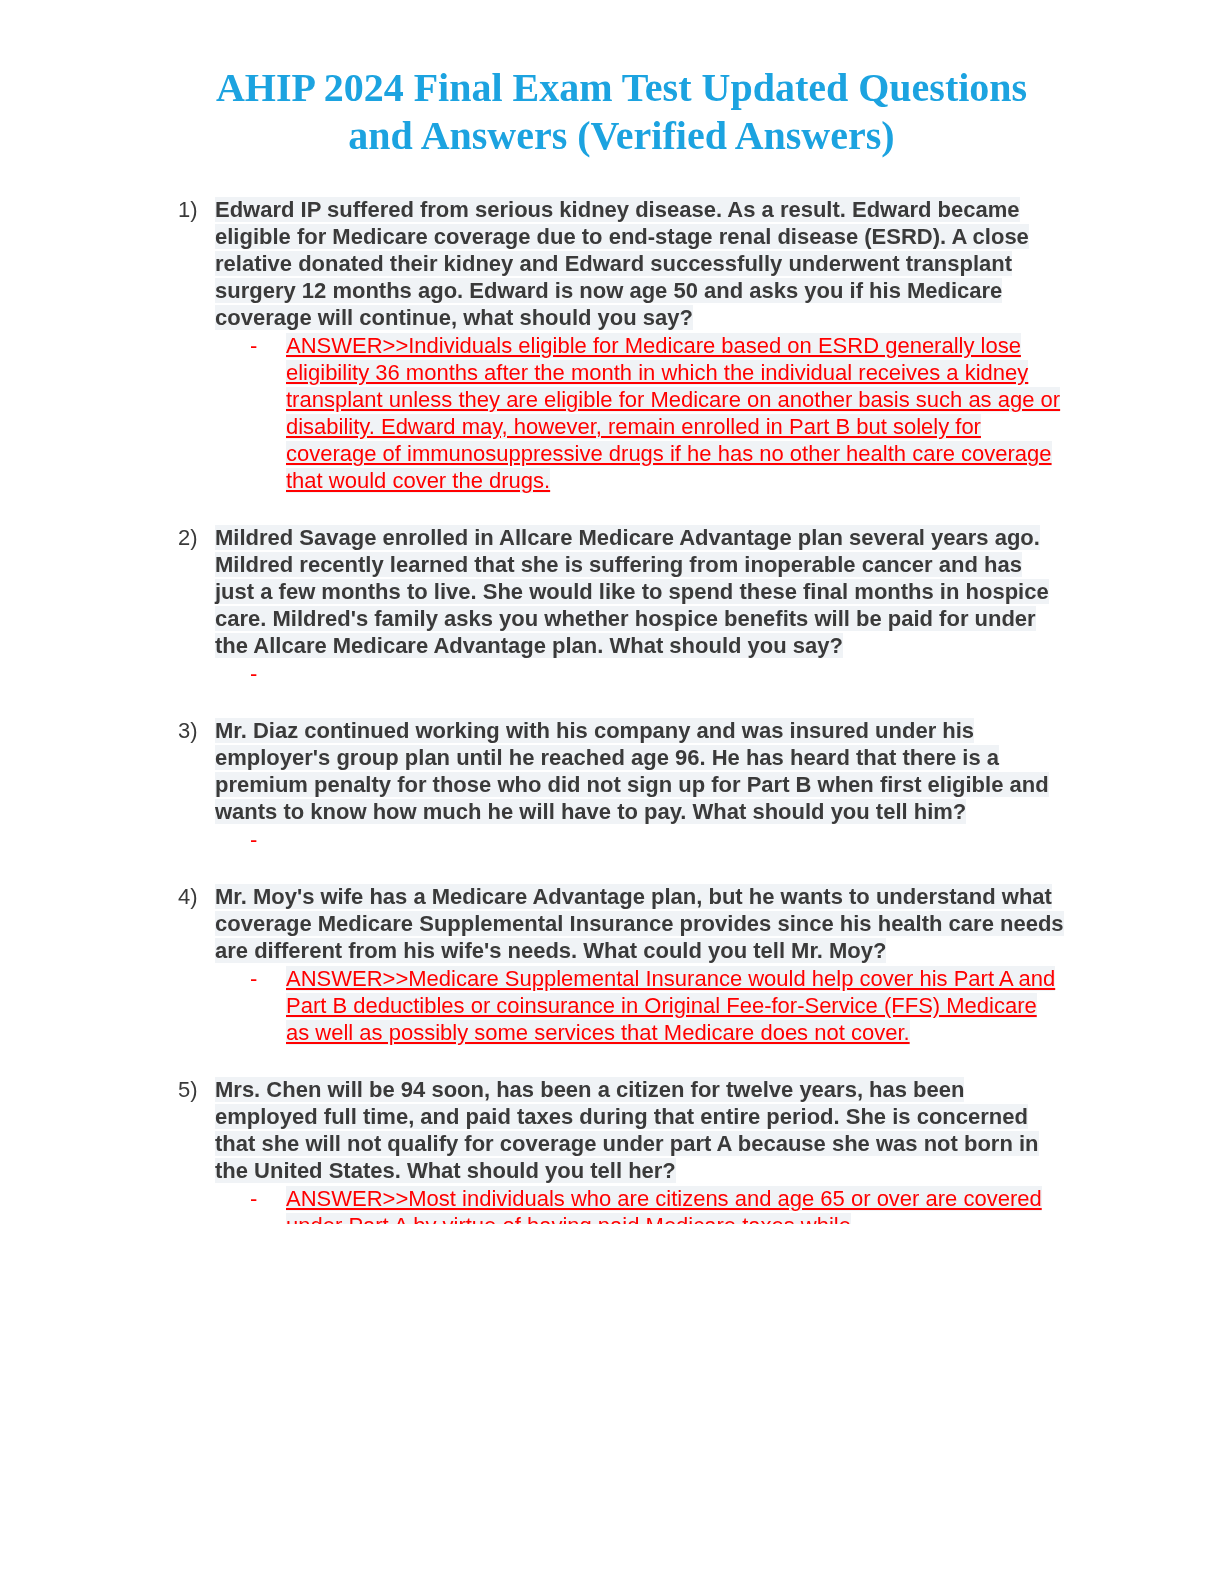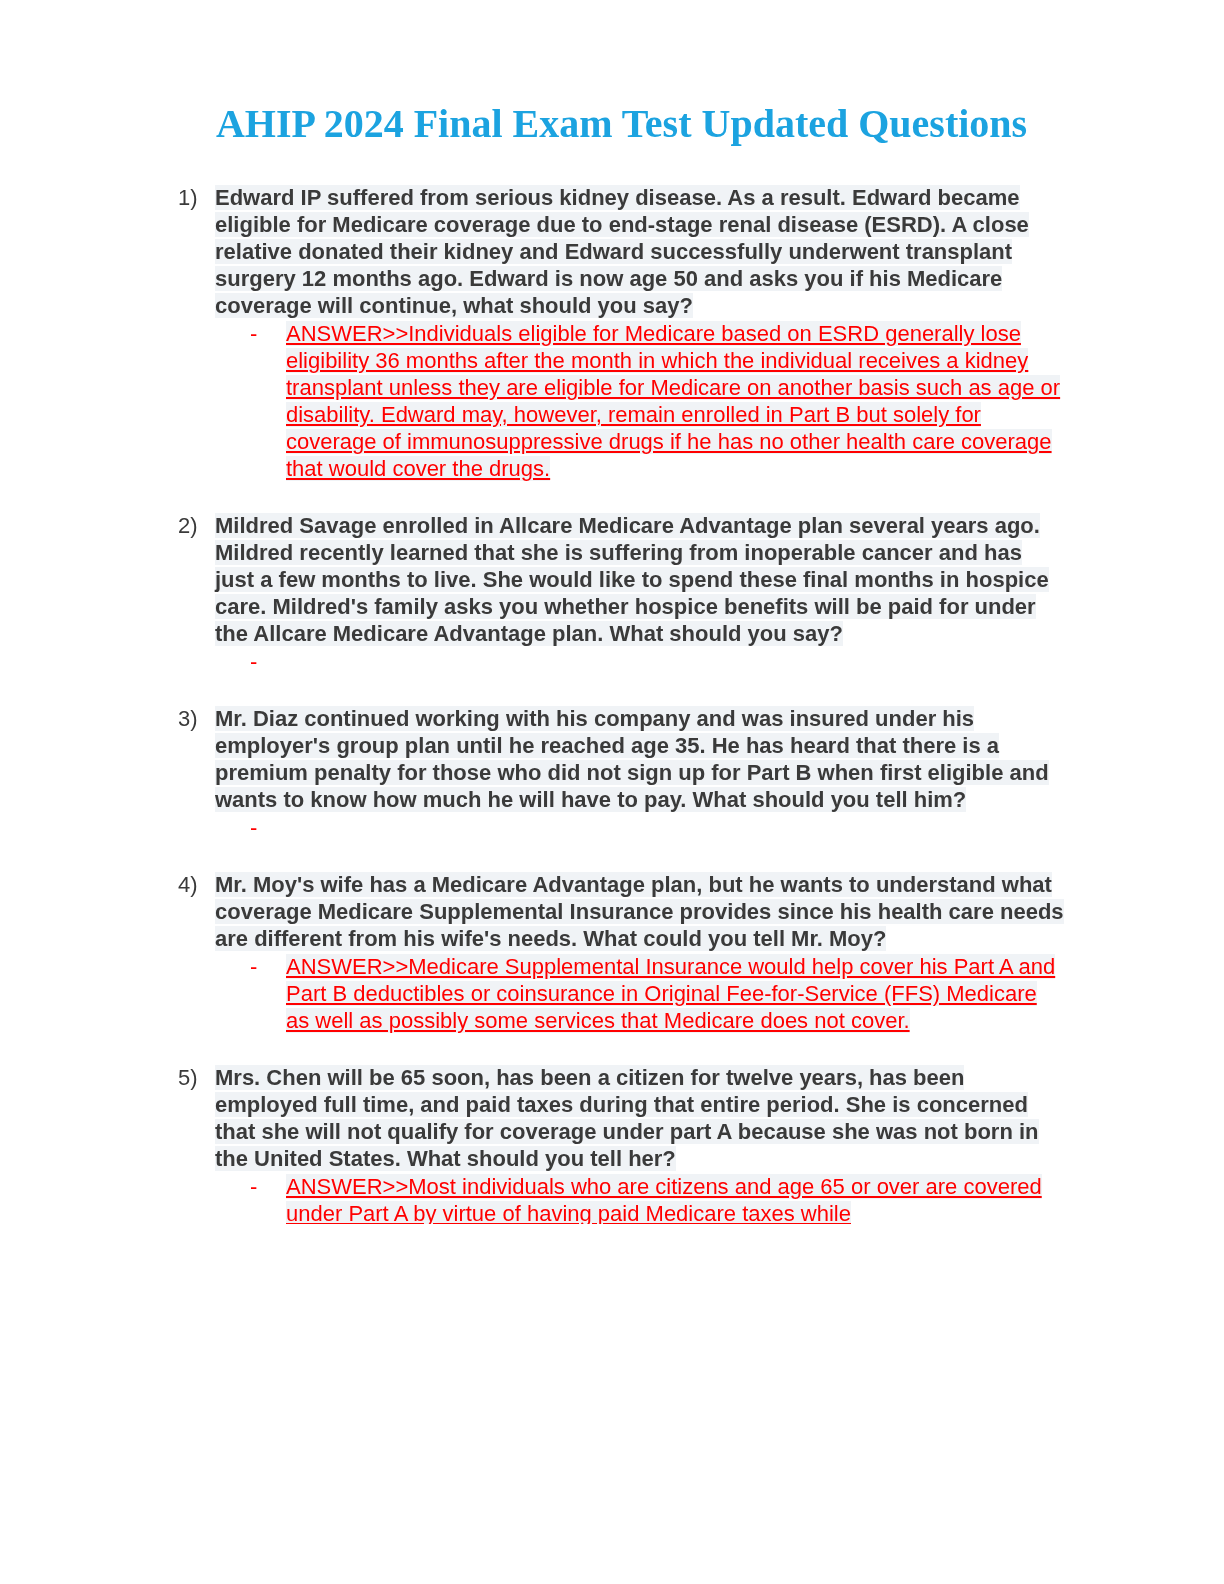--- a/index.html
+++ b/index.html
@@ -9,21 +9,21 @@
     --answer-color: #ff0000;
     --body-color: #3a3a3a;
     --highlight: #f0f3f6;
   }
   .page {
     position: relative;
     width: 1224px;
     height: 1224px;
     margin: 0 auto;
     background: #ffffff;
-    padding: 100px 159px 0 178px;
+    padding: 64px 159px 0 178px;
     overflow: hidden;
     font-family: "Liberation Sans", sans-serif;
   }
   .title {
     font-family: "Liberation Serif", serif;
     font-weight: bold;
     font-size: 40px;
     line-height: 1.2;
     text-align: center;
     color: var(--title-color);
@@ -45,20 +45,21 @@
   .a-text { flex: 1; }
   .hl { background: var(--highlight); }
   .answer { color: var(--answer-color); text-decoration: underline; }
 </style>
 </head>
 <body>
 
 <div class="page">
   <h1 class="title">
     <span class="title-line">AHIP 2024 Final Exam Test Updated Questions</span>
+    <span class="title-line">and Answers (Verified Answers)</span>
   </h1>
 
   <div class="questions" id="questions">
   <div class="question-block">
     <div class="q-row">
       <span class="q-num">1)</span>
       <div class="q-text"><span class="hl q-bind">Edward IP suffered from serious kidney disease. As a result. Edward became eligible for Medicare coverage due to end-stage renal disease (ESRD). A close relative donated their kidney and Edward successfully underwent transplant surgery 12 months ago. Edward is now age 50 and asks you if his Medicare coverage will continue, what should you say?</span></div>
     </div>
     <div class="a-row">
       <span class="a-dash">-</span>
@@ -72,42 +73,42 @@
       <div class="q-text"><span class="hl q-bind">Mildred Savage enrolled in Allcare Medicare Advantage plan several years ago. Mildred recently learned that she is suffering from inoperable cancer and has just a few months to live. She would like to spend these final months in hospice care. Mildred's family asks you whether hospice benefits will be paid for under the Allcare Medicare Advantage plan. What should you say?</span></div>
     </div>
     <div class="a-row">
       <span class="a-dash">-</span>
     </div>
   </div>
 
   <div class="question-block">
     <div class="q-row">
       <span class="q-num">3)</span>
-      <div class="q-text"><span class="hl q-bind">Mr. Diaz continued working with his company and was insured under his employer's group plan until he reached age 35. He has heard that there is a premium penalty for those who did not sign up for Part B when first eligible and wants to know how much he will have to pay. What should you tell him?</span></div>
+      <div class="q-text"><span class="hl q-bind">Mr. Diaz continued working with his company and was insured under his employer's group plan until he reached age 96. He has heard that there is a premium penalty for those who did not sign up for Part B when first eligible and wants to know how much he will have to pay. What should you tell him?</span></div>
     </div>
     <div class="a-row">
       <span class="a-dash">-</span>
     </div>
   </div>
 
   <div class="question-block">
     <div class="q-row">
       <span class="q-num">4)</span>
       <div class="q-text"><span class="hl q-bind">Mr. Moy's wife has a Medicare Advantage plan, but he wants to understand what coverage Medicare Supplemental Insurance provides since his health care needs are different from his wife's needs. What could you tell Mr. Moy?</span></div>
     </div>
     <div class="a-row">
       <span class="a-dash">-</span>
       <div class="a-text"><span class="hl answer a-bind">ANSWER&gt;&gt;Medicare Supplemental Insurance would help cover his Part A and Part B deductibles or coinsurance in Original Fee-for-Service (FFS) Medicare as well as possibly some services that Medicare does not cover.</span></div>
     </div>
   </div>
 
   <div class="question-block">
     <div class="q-row">
       <span class="q-num">5)</span>
-      <div class="q-text"><span class="hl q-bind">Mrs. Chen will be 65 soon, has been a citizen for twelve years, has been employed full time, and paid taxes during that entire period. She is concerned that she will not qualify for coverage under part A because she was not born in the United States. What should you tell her?</span></div>
+      <div class="q-text"><span class="hl q-bind">Mrs. Chen will be 94 soon, has been a citizen for twelve years, has been employed full time, and paid taxes during that entire period. She is concerned that she will not qualify for coverage under part A because she was not born in the United States. What should you tell her?</span></div>
     </div>
     <div class="a-row">
       <span class="a-dash">-</span>
       <div class="a-text"><span class="hl answer a-bind">ANSWER&gt;&gt;Most individuals who are citizens and age 65 or over are covered under Part A by virtue of having paid Medicare taxes while</span></div>
     </div>
   </div>
 </div>
 </div>
 
 </body></html>

